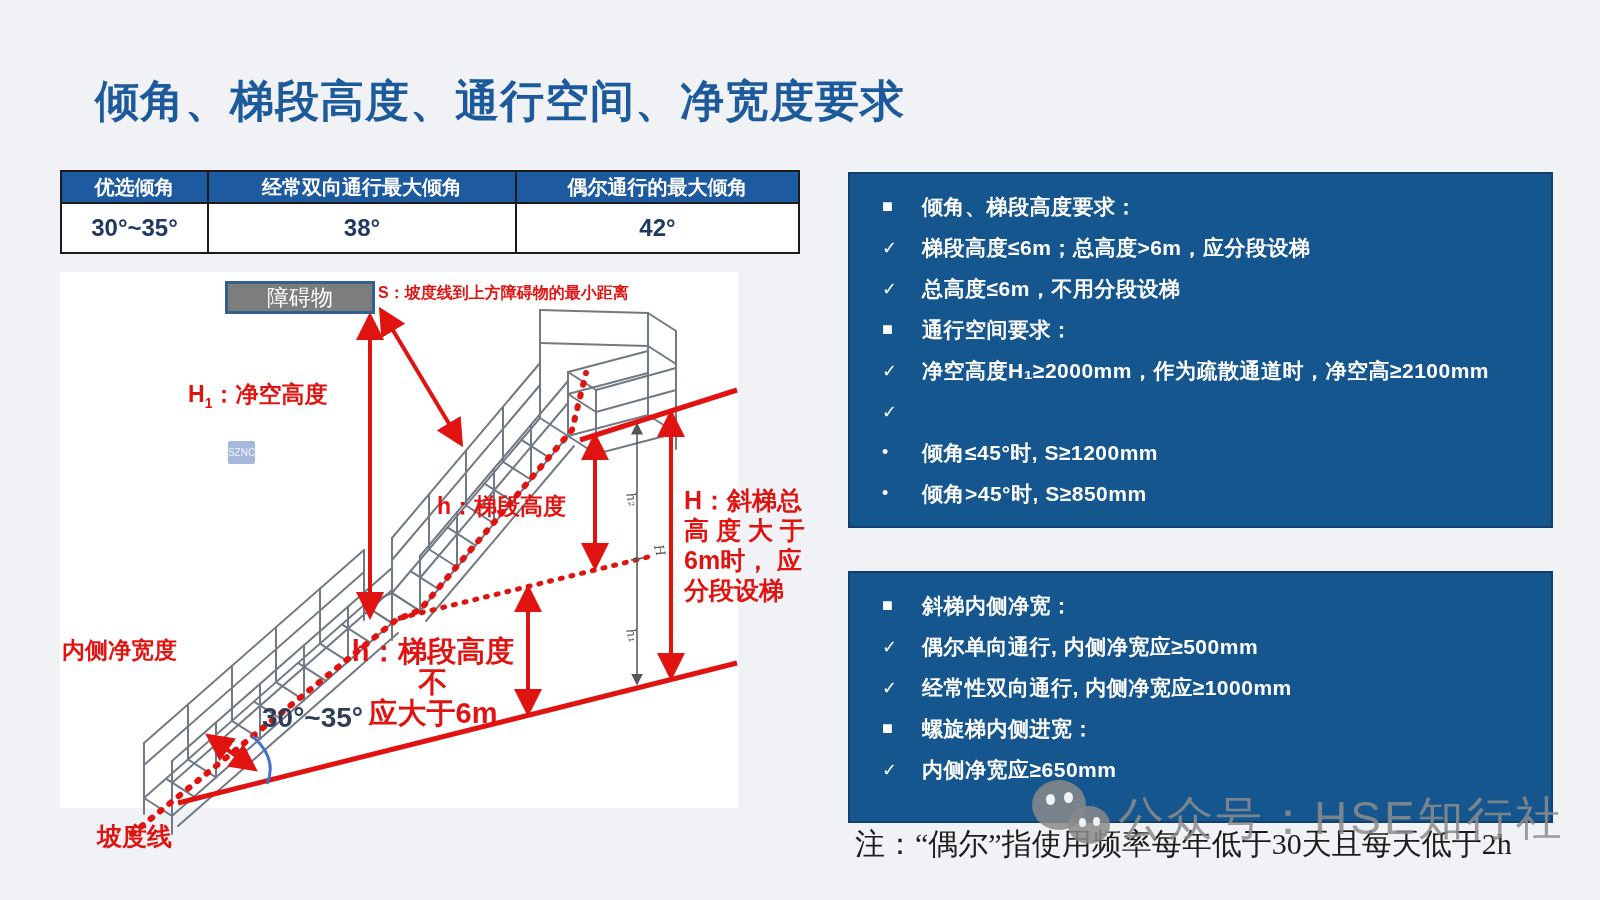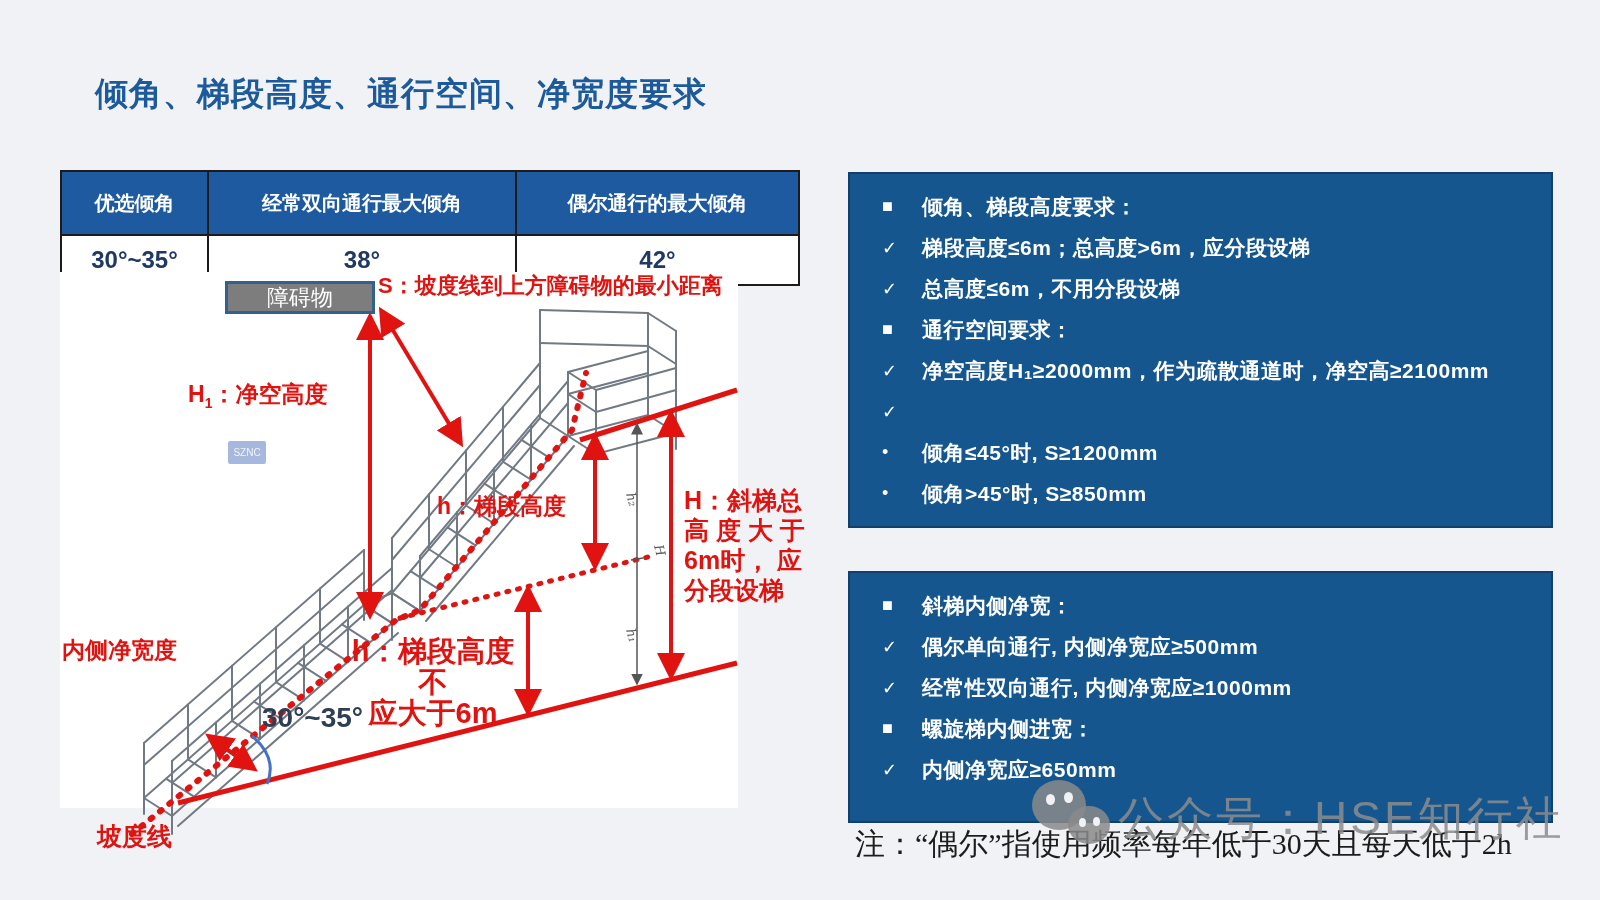--- a/index.html
+++ b/index.html
@@ -4,50 +4,50 @@
 <style>
   * { margin:0; padding:0; box-sizing:border-box; }
   html,body { width:1600px; height:900px; }
   body {
     position:relative; background:#f0f2f5; overflow:hidden;
     font-family:"Liberation Sans", sans-serif;
   }
   .abs { position:absolute; }
 
   
-  #title { left:95px; top:72px; font-size:33px; font-weight:800; color:#1d5a9b; letter-spacing:1px; }
+  #title { left:95px; top:72px; font-size:44px; font-weight:800; color:#1d5a9b; letter-spacing:1px; }
 
   
   #angle-table { left:60px; top:170px; width:738px; border:2px solid #1b1b1b; border-collapse:collapse; table-layout:fixed; }
-  #angle-table th { background:#1e5aa0; color:#ffffff; font-size:20px; font-weight:700; height:64px; border:2px solid #1b1b1b; }
+  #angle-table th { background:#1e5aa0; color:#ffffff; font-size:20px; font-weight:700; height:32px; border:2px solid #1b1b1b; }
   #angle-table td { background:#ffffff; color:#1f3864; font-size:24px; font-weight:700; height:50px; text-align:center; border:2px solid #1b1b1b; }
   .col1{width:147px;} .col2{width:308px;} .col3{width:283px;}
 
   
   #diagram-white { left:60px; top:272px; width:678px; height:536px; background:#ffffff; }
   #diagram-svg { left:60px; top:268px; width:760px; height:600px; }
   svg .st { stroke:#717a84; stroke-width:2; fill:none; stroke-linecap:round; }
   svg .stf { stroke:#717a84; stroke-width:2; fill:#ffffff; }
   svg .red { stroke:#e01310; fill:none; }
   svg .dim { stroke:#555; stroke-width:1.5; fill:none; }
   svg text.dimlbl { fill:#555; font-size:13px; font-style:italic; font-family:"DejaVu Serif", serif; }
 
   .red-label { color:#e01310; font-weight:700; white-space:pre-line; }
   #obstacle-box { left:225px; top:281px; width:150px; height:33px; background:#7d7d7d; border:3px solid #33608f;
     color:#ffffff; font-size:22px; font-family:Liberation Serif, serif; display:flex; align-items:center; justify-content:center; }
-  #s-label { left:378px; top:271px; font-size:22px; }
+  #s-label { left:378px; top:283px; font-size:16px; }
   #h1-label { left:188px; top:379px; font-size:23px; }
   #h1-label sub { font-size:14px; }
   #h-upper-label { left:437px; top:491px; font-size:23px; }
   #H-total-label { left:684px; top:485px; width:142px; font-size:25px; line-height:30px; }
   #h-lower-label { left:348px; top:636px; width:170px; font-size:29px; line-height:31px; text-align:center; }
   #inner-width-label { left:62px; top:635px; font-size:23px; }
   #angle-label { left:262px; top:702px; font-size:28px; font-weight:700; color:#2e3f55; }
   #slope-label { left:97px; top:820px; font-size:25px; }
-  #szmc-logo { left:228px; top:441px; width:38px; height:23px; background:rgba(79,113,190,.5); border-radius:2px;
+  #szmc-logo { left:228px; top:441px; width:27px; height:23px; background:rgba(79,113,190,.5); border-radius:2px;
     color:rgba(255,255,255,.85); font-size:10px; display:flex; align-items:center; justify-content:center; filter:blur(.4px); }
 
   
   .panel { left:848px; width:705px; background:#15568f; border:2px solid #11406f; padding:12px 0 0 28px; }
   #panel-1 { top:172px; height:356px; }
   #panel-2 { top:571px; height:252px; }
   .prow { display:flex; align-items:center; height:41px; color:#ffffff; }
   .prow .bullet { width:44px; font-size:18px; text-align:left; padding-left:4px; }
   .prow .ptext { font-size:21px; font-weight:700; letter-spacing:0.5px; }
 

